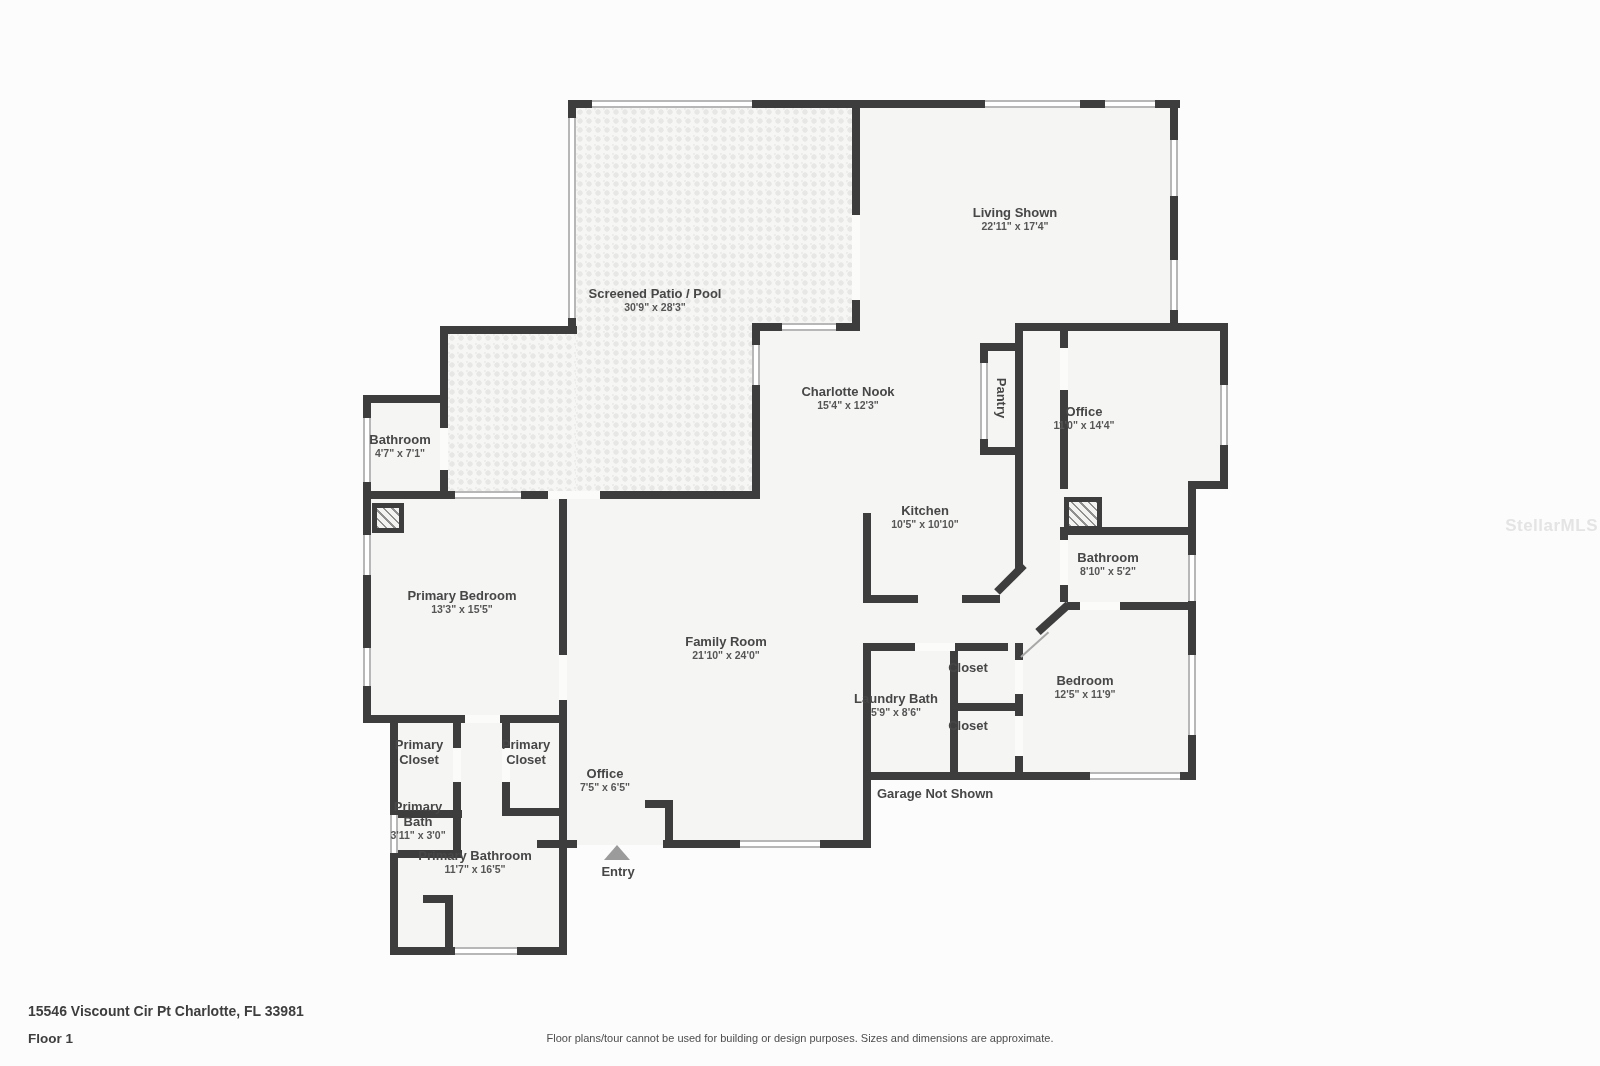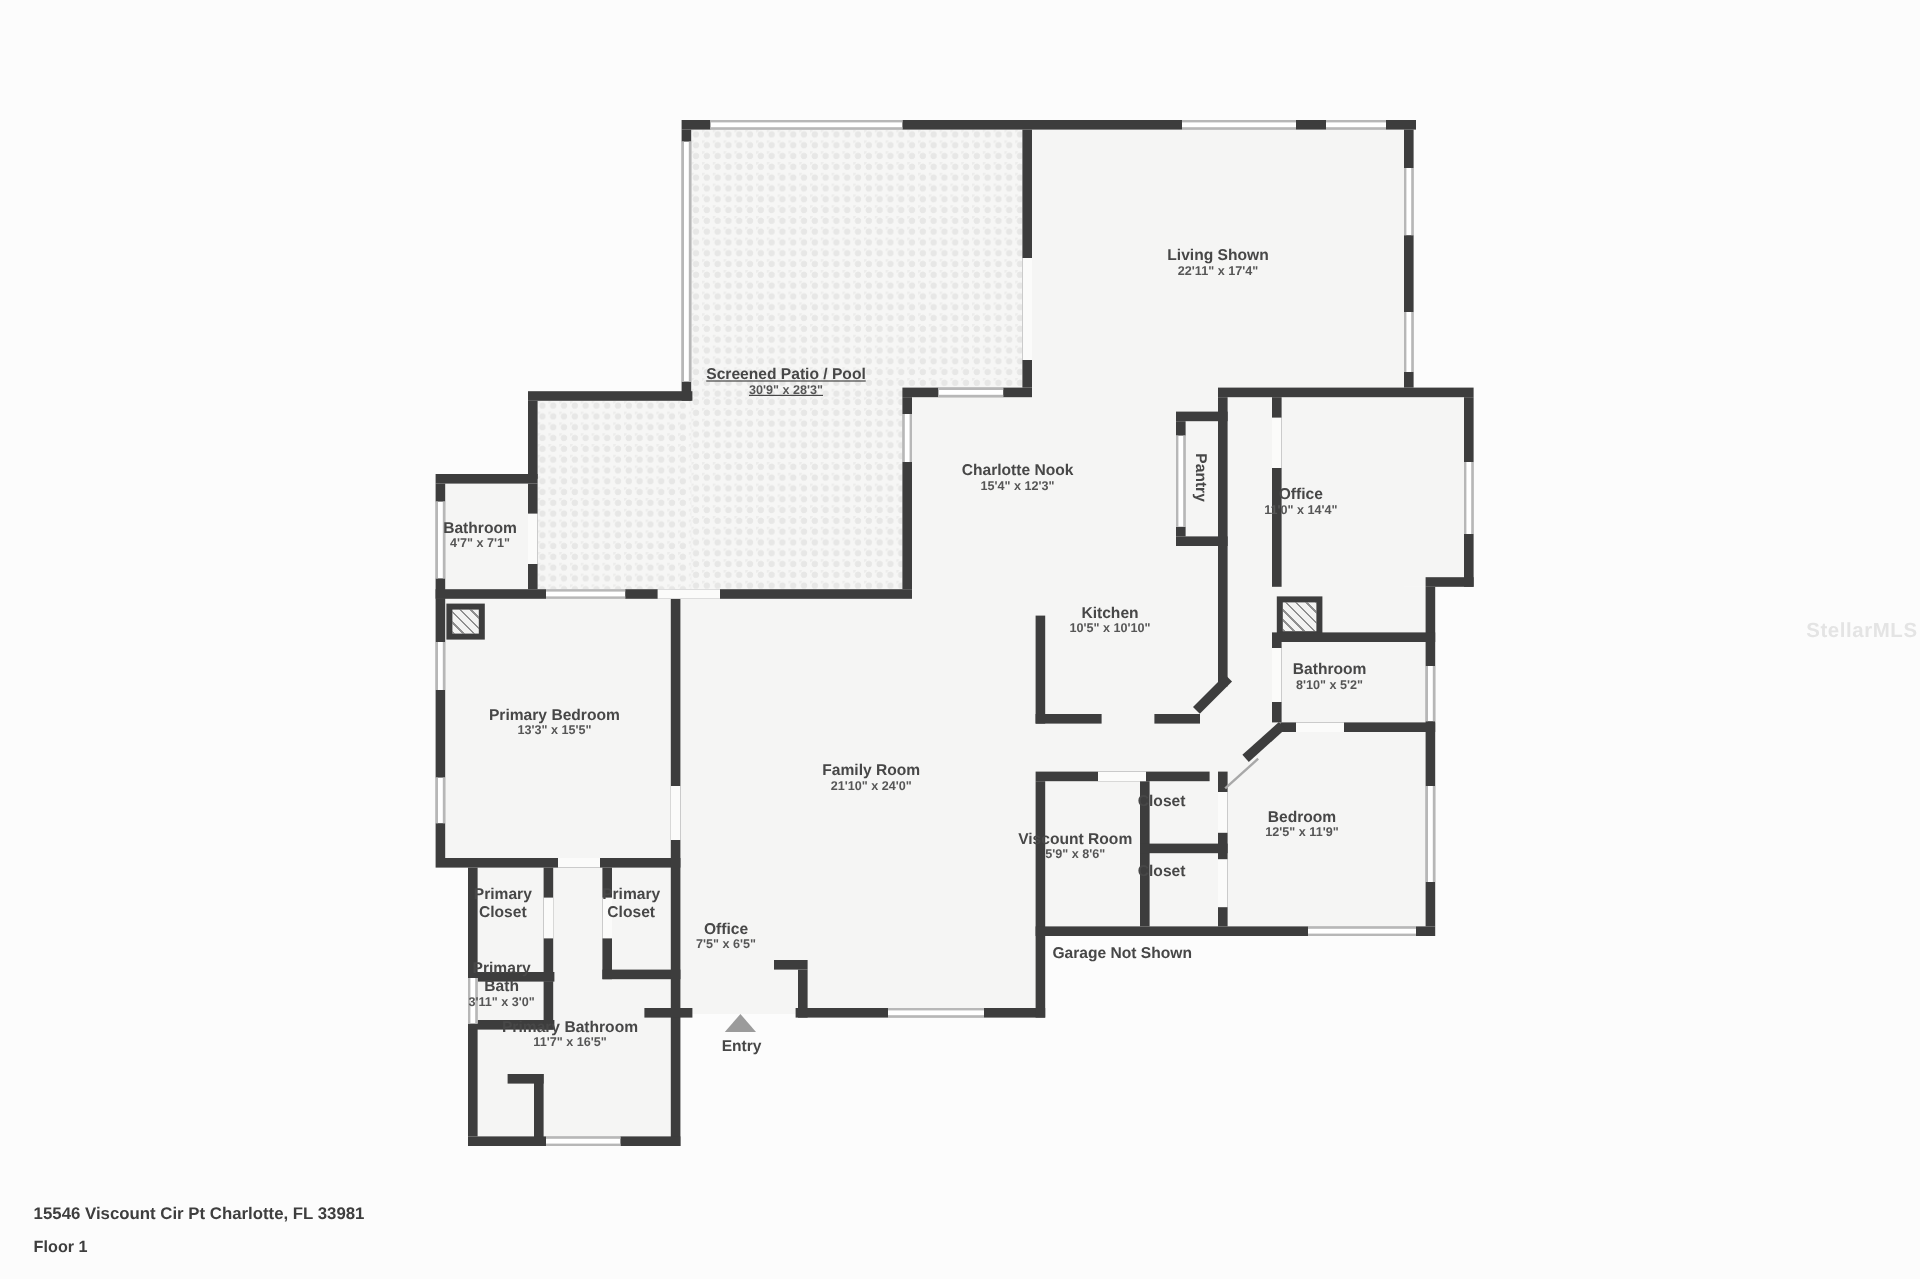--- a/index.html
+++ b/index.html
@@ -159,21 +159,21 @@
         <div class="gap" style="left: 559px; top: 655px; width: 8px; height: 45px;"></div>
         <div class="gap" style="left: 465px; top: 715px; width: 35px; height: 8px;"></div>
         <div class="gap" style="left: 453px; top: 748px; width: 8px; height: 34px;"></div>
         <div class="gap" style="left: 502px; top: 748px; width: 8px; height: 34px;"></div>
       </div>
 
     <div class="rlabel" style="left:1015px;top:205px;">
       <div class="rname">Living Shown</div>
       <div class="rdims">22'11" x 17'4"</div>
     </div>
-    <div class="rlabel" style="left:655px;top:304px;text-decoration:underline;">
+    <div class="rlabel" style="left:655px;top:286px;">
       <div class="rname">Screened Patio / Pool</div>
       <div class="rdims">30'9" x 28'3"</div>
     </div>
     <div class="rlabel" style="left:848px;top:384px;">
       <div class="rname">Charlotte Nook</div>
       <div class="rdims">15'4" x 12'3"</div>
     </div>
     <div class="rlabel vert" style="left:1001px;top:398px;">
       <div class="rname">Pantry</div>
     </div>
@@ -195,21 +195,21 @@
     </div>
     <div class="rlabel" style="left:462px;top:588px;">
       <div class="rname">Primary Bedroom</div>
       <div class="rdims">13'3" x 15'5"</div>
     </div>
     <div class="rlabel" style="left:713px;top:634px;margin-left:13px;">
       <div class="rname">Family Room</div>
       <div class="rdims">21'10" x 24'0"</div>
     </div>
     <div class="rlabel" style="left:896px;top:691px;">
-      <div class="rname">Viscount Room</div>
+      <div class="rname">Laundry Bath</div>
       <div class="rdims">5'9" x 8'6"</div>
     </div>
     <div class="rlabel" style="left:968px;top:660px;">
       <div class="rname">Closet</div>
     </div>
     <div class="rlabel" style="left:968px;top:718px;">
       <div class="rname">Closet</div>
     </div>
     <div class="rlabel" style="left:1085px;top:673px;">
       <div class="rname">Bedroom</div>
@@ -235,13 +235,14 @@
     </div>
 
     <div id="entry-triangle"></div>
     <div id="entry-label">Entry</div>
     <div id="garage-label">Garage Not Shown</div>
   </div>
 
   <div id="watermark">StellarMLS</div>
   <div id="address">15546 Viscount Cir Pt Charlotte, FL 33981</div>
   <div id="floor-label">Floor 1</div>
+  <div id="disclaimer">Floor plans/tour cannot be used for building or design purposes. Sizes and dimensions are approximate.</div>
 </div>
 
 </body></html>

